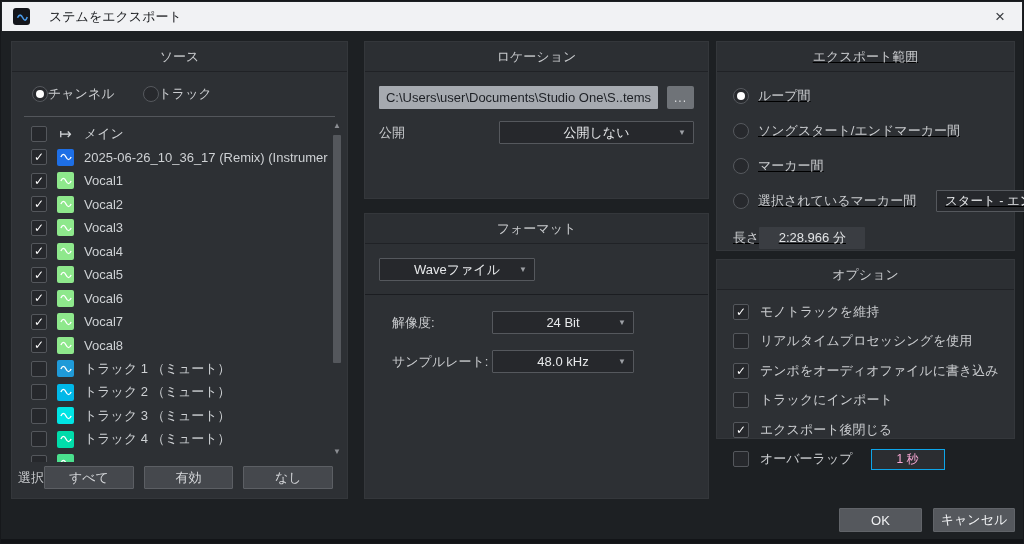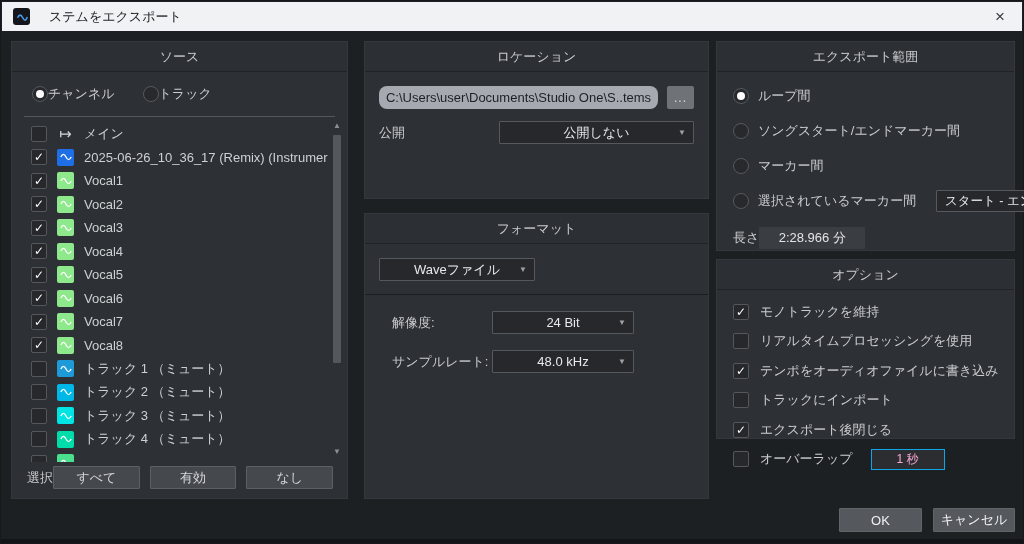--- a/index.html
+++ b/index.html
@@ -18,21 +18,21 @@
   .app-icon{width:17px;height:17px;border-radius:3px;background:#14161b;display:flex;align-items:center;justify-content:center;flex:none;}
   .titlebar .title{font-size:13px;color:#1b1d20;}
   .titlebar .close{margin-left:auto;font-size:17px;color:#3a3d41;padding:0 6px;cursor:default;}
   .bottom-strip{position:absolute;left:0;right:0;bottom:0;height:4px;background:#121417;}
   
   .panel{position:absolute;background:#2d3034;border:1px solid #34373b;box-sizing:border-box;}
   .panel-header{height:29px;line-height:29px;text-align:center;color:#c9cbce;font-size:13px;background:#2c2f33;border-bottom:1px solid #202226;}
   #source-panel{left:10px;top:40px;width:337px;height:458px;}
   #location-panel{left:363px;top:40px;width:345px;height:158px;}
   #format-panel{left:363px;top:212px;width:345px;height:286px;}
-  #range-panel{left:715px;top:40px;width:299px;height:210px;}
+  #range-panel{left:715px;top:40px;width:299px;height:210px;text-decoration:underline;}
   #options-panel{left:715px;top:258px;width:299px;height:180px;}
   
   .radio{width:14px;height:14px;border-radius:50%;background:#27292d;border:1px solid #56595e;position:relative;flex:none;box-sizing:content-box;}
   .radio.selected::after{content:"";position:absolute;left:3px;top:3px;width:8px;height:8px;border-radius:50%;background:#fdfdfd;}
   .checkbox{width:14px;height:14px;background:#26282c;border:1px solid #54575c;border-radius:2px;color:#fff;
     font-size:12px;line-height:14px;text-align:center;flex:none;font-weight:bold;}
   .lbl{color:#cbcdd0;font-size:13px;white-space:nowrap;}
   .input,.dropdown{height:23px;background:#26282c;border:1px solid #55585d;color:#e7e9eb;font-size:13px;
     display:flex;align-items:center;justify-content:center;position:relative;box-sizing:border-box;border-radius:1px;}
   .caret{position:absolute;right:7px;top:50%;transform:translateY(-50%);color:#9da0a5;font-size:8px;line-height:1;}
@@ -43,26 +43,26 @@
   .track-list{height:340px;overflow:hidden;padding:5px 18px 0 19px;}
   .track-row{display:flex;align-items:center;height:23.5px;gap:10px;}
   .track-icon{width:17px;height:17px;border-radius:2px;flex:none;display:flex;align-items:center;justify-content:center;}
   .track-icon.main-out{background:transparent;color:#d3d6d9;font-size:15px;}
   .track-label{color:#ced1d4;font-size:13px;white-space:nowrap;overflow:hidden;}
   .scrollbar{position:absolute;right:4px;top:79px;width:12px;height:336px;}
   .sb-arrow{position:absolute;left:0;width:12px;text-align:center;color:#8b8e93;font-size:8px;line-height:10px;}
   .sb-arrow.up{top:0;}
   .sb-arrow.down{bottom:0;}
   .sb-thumb{position:absolute;left:2px;top:14px;width:8px;height:228px;background:#54575c;border-radius:1px;}
-  .select-row{position:absolute;left:15px;right:14px;bottom:9px;display:flex;align-items:center;}
+  .select-row{position:absolute;left:6px;right:14px;bottom:9px;display:flex;align-items:center;}
   .select-btn{flex:1;height:23px;background:#45484d;border:1px solid #5c5f64;color:#d5d7da;font-size:13px;
     display:flex;align-items:center;justify-content:center;border-radius:1px;box-sizing:border-box;}
   
   .loc-path-row{display:flex;gap:9px;margin:14px 14px 0;}
-  .path-field{flex:1;height:23px;background:#a6aab0;color:#1d2025;font-size:13px;display:flex;align-items:center;justify-content:center;white-space:nowrap;overflow:hidden;border-radius:8px;}
+  .path-field{flex:1;height:23px;background:#a6aab0;color:#1d2025;font-size:13px;display:flex;align-items:center;justify-content:center;white-space:nowrap;overflow:hidden;border-radius:1px;}
   .browse-btn{width:27px;height:23px;background:#6f7378;color:#dcdee0;display:flex;align-items:center;justify-content:center;font-size:12px;border-radius:2px;flex:none;letter-spacing:1px;}
   .form-row{display:flex;align-items:center;margin:12px 14px 0;}
   .form-label{color:#c9cbce;font-size:13px;width:120px;flex:none;}
   .form-row .input,.form-row .dropdown{flex:1;}
   
   .wave-dd{width:156px;margin:14px 0 0 14px;}
   .format-divider{height:1px;background:#1b1d21;margin:13px 0 0;}
   .format-row{display:flex;align-items:center;margin:16px 14px 0 27px;}
   .format-row .form-label{width:100px;}
   .format-dd{width:142px;flex:none;}

